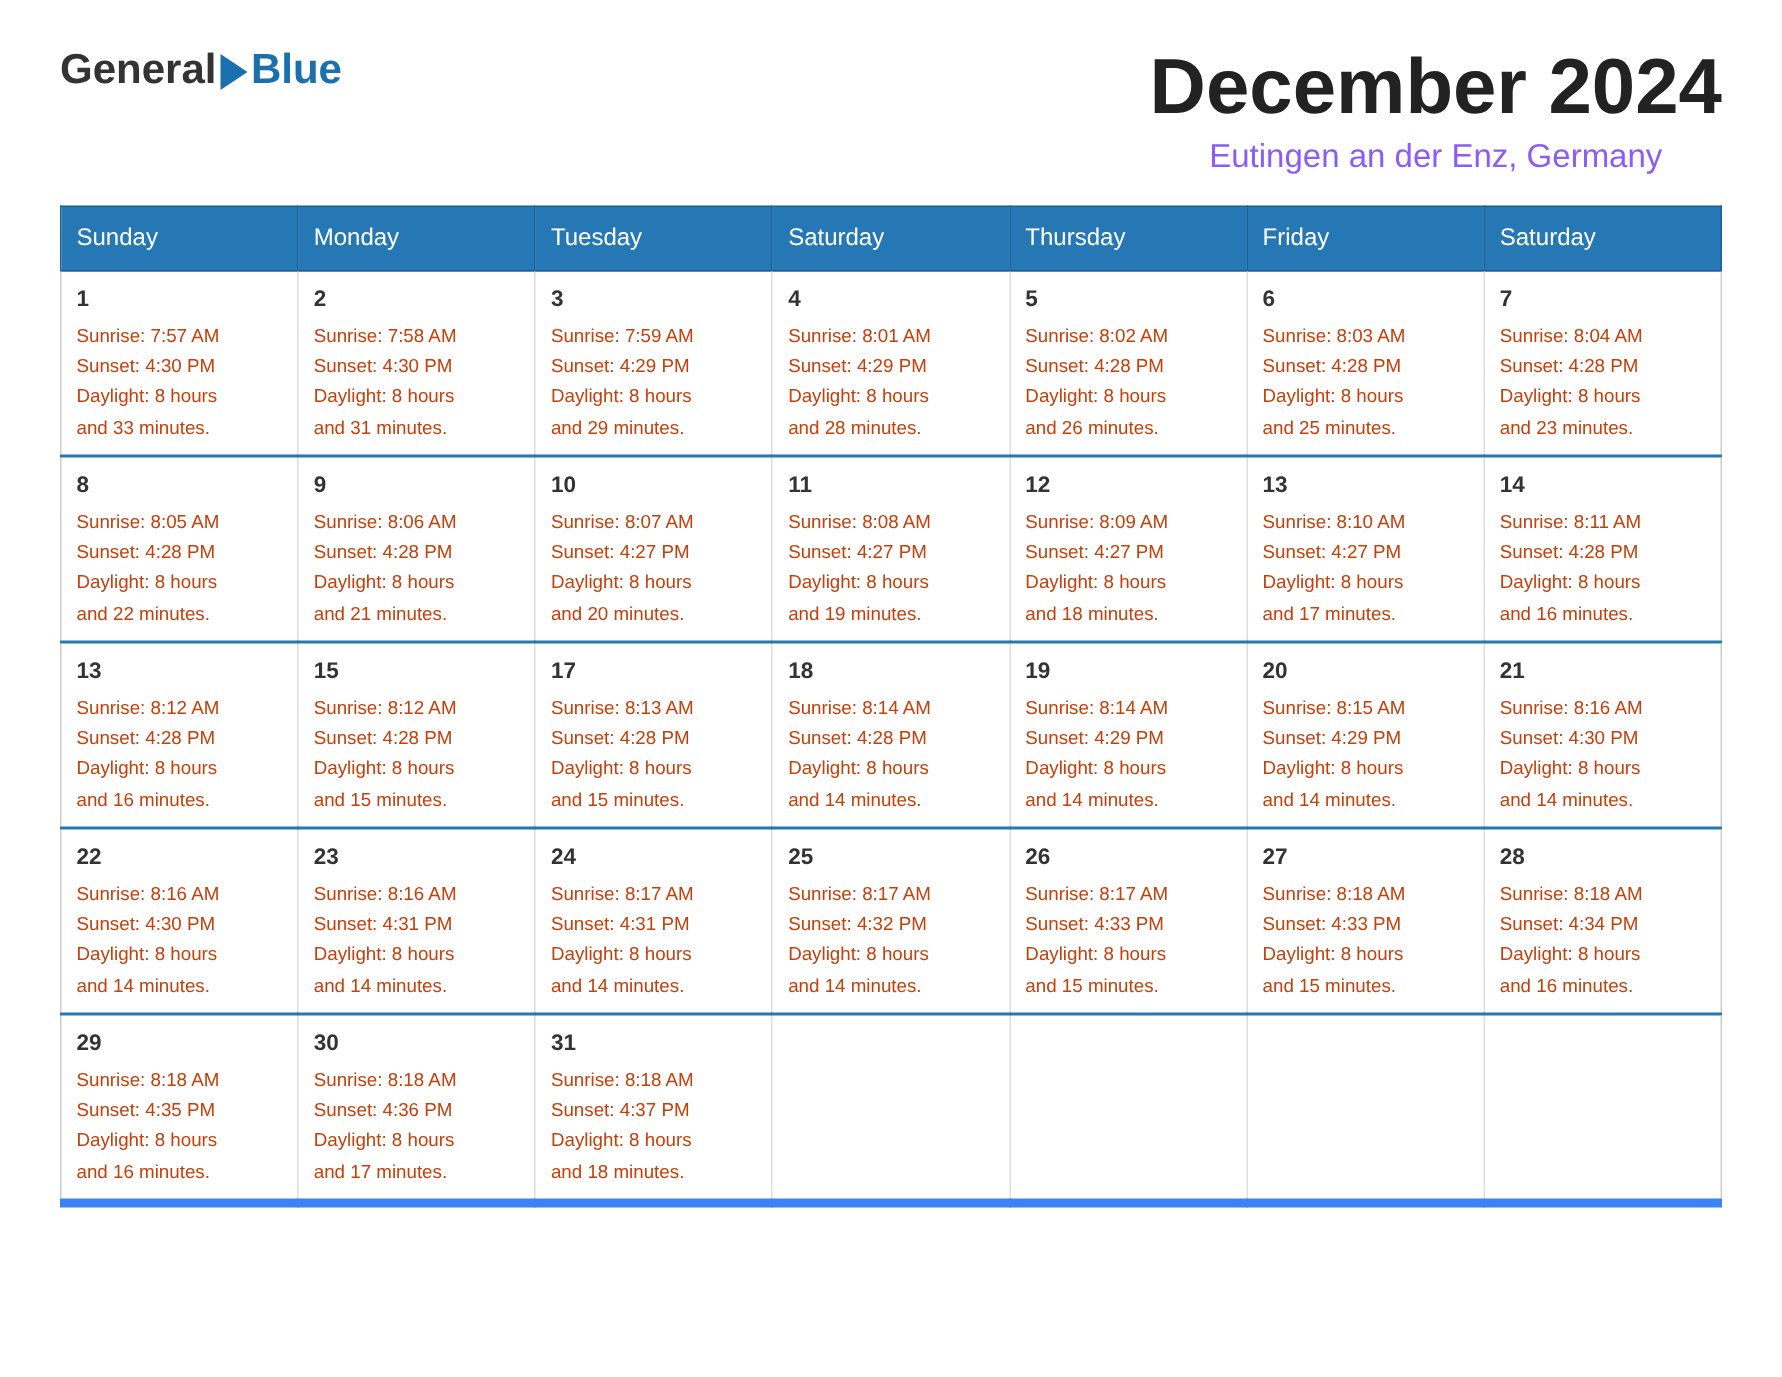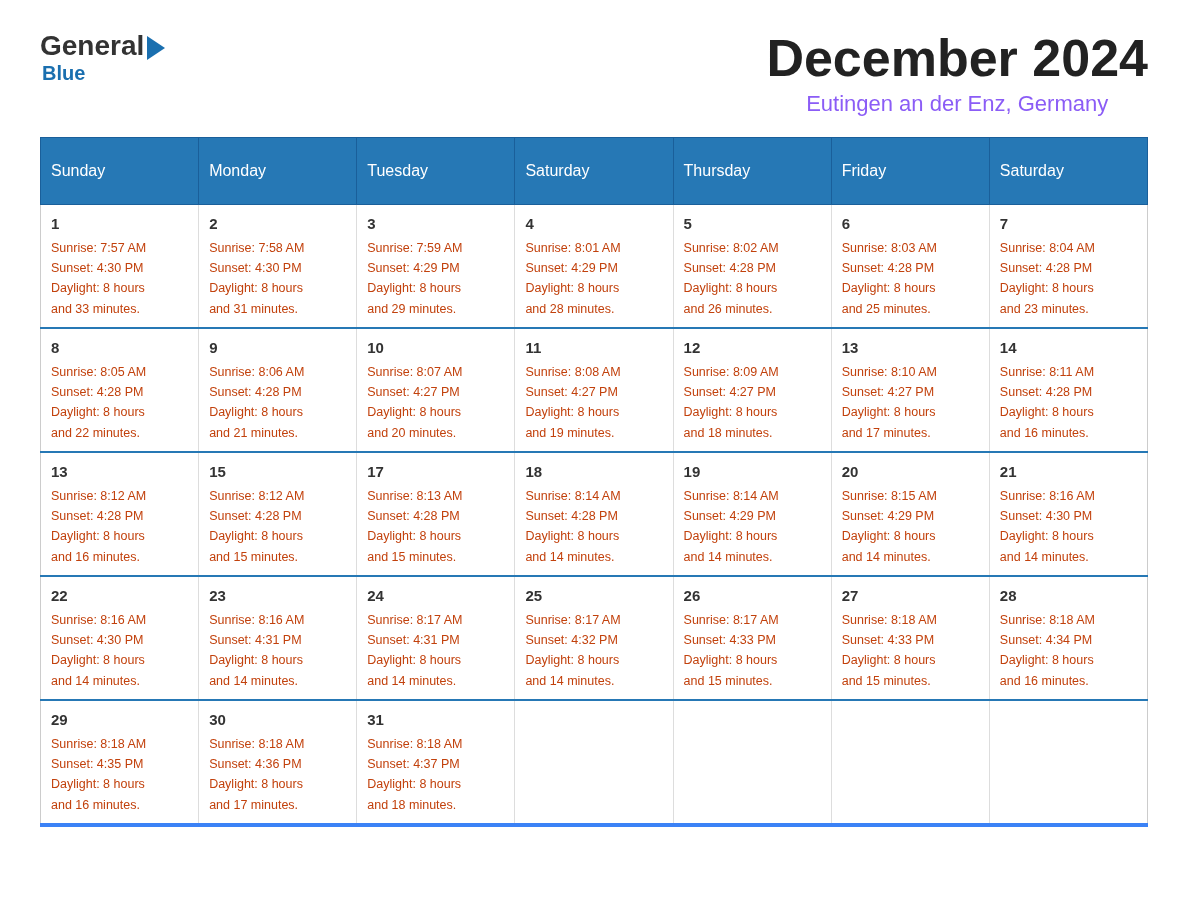--- a/index.html
+++ b/index.html
@@ -15,21 +15,21 @@
       justify-content: space-between;
       align-items: flex-start;
       margin-bottom: 20px;
     }
     .logo-text-general {
       font-size: 28px;
       font-weight: bold;
       color: #333;
     }
     .logo-text-blue {
-      font-size: 20px;
+      font-size: 28px;
       font-weight: bold;
       color: #1a6faf;
     }
     .title-section {
       text-align: center;
     }
     .month-title {
       font-size: 52px;
       font-weight: bold;
       color: #222;
@@ -45,21 +45,21 @@
       border-collapse: collapse;
       table-layout: fixed;
     }
     thead tr {
       background-color: #2678b5;
     }
     thead th {
       color: #fff;
       font-size: 16px;
       font-weight: normal;
-      padding: 24px 10px;
+      padding: 12px 10px;
       text-align: left;
       border: 1px solid #1a5f9a;
     }
     tbody tr {
       border-bottom: 2px solid #2678b5;
     }
     tbody td {
       vertical-align: top;
       padding: 8px 10px;
       border-left: 1px solid #ddd;
@@ -83,26 +83,26 @@
     }
     .day-info {
       font-size: 12.5px;
       color: #c2410c;
       line-height: 1.55;
     }
     .empty-cell {
       background: #fff;
     }
     tbody tr:last-child {
-      border-bottom: 4px solid #3b82f6;
+      border-bottom: 6px solid #3b82f6;
     }
     .logo-wrapper {
       display: flex;
-      flex-direction: column;
-      align-items: flex-start;
+      flex-direction: row;
+      align-items: center;
     }
     .logo-line1 {
       display: flex;
       align-items: center;
     }
     .logo-arrow {
       display: inline-block;
       width: 0;
       height: 0;
       border-top: 12px solid transparent;

